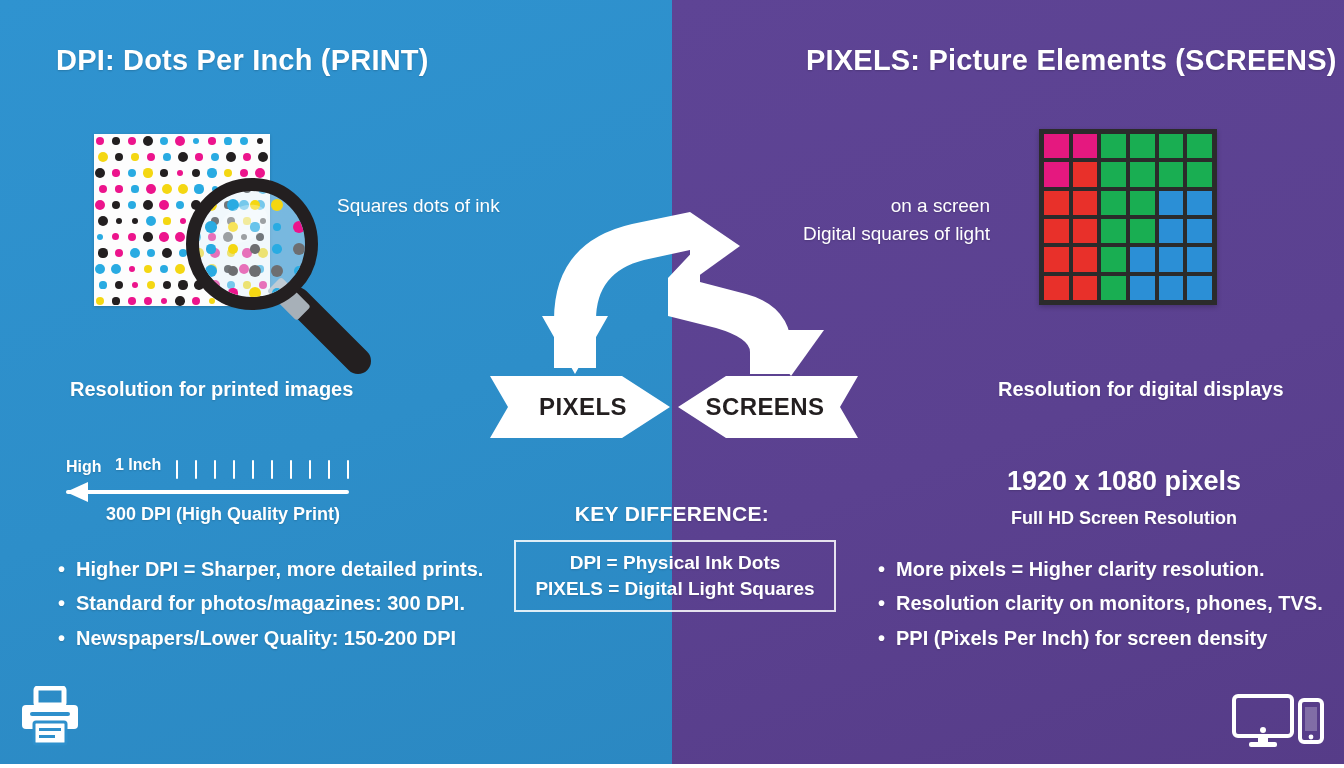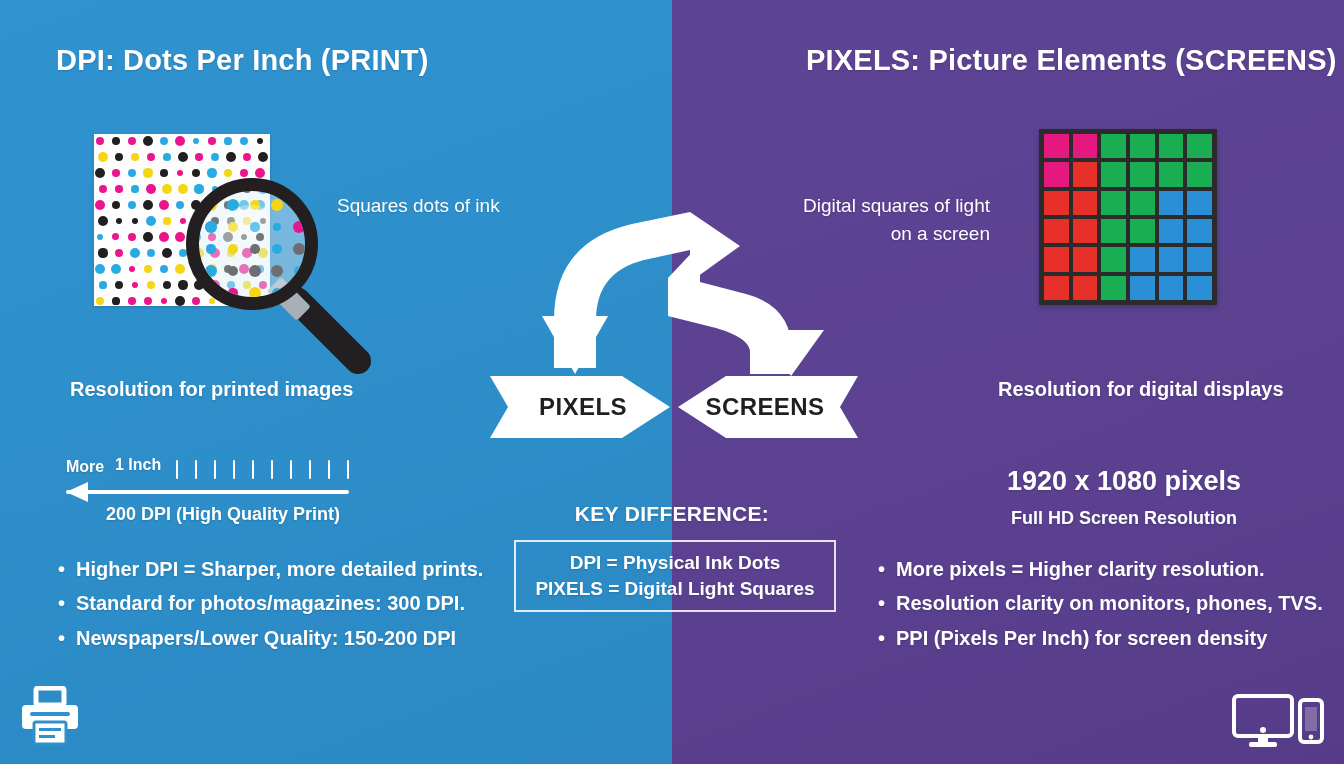--- a/index.html
+++ b/index.html
@@ -338,37 +338,37 @@
     </div>
   </div>
 
   <div class="caption l">
     <div>Squares dots of ink</div>
   </div>
 
   <div class="sub l">Resolution for printed images</div>
 
   <div class="ruler">
-    <div class="lbl a">More</div>
+    <div class="lbl a">High</div>
     <div class="lbl b">1 Inch</div>
     <div class="ticks" id="rulerTicks">
         <i style="left: 0px;"></i>
         <i style="left: 19px;"></i>
         <i style="left: 38px;"></i>
         <i style="left: 57px;"></i>
         <i style="left: 76px;"></i>
         <i style="left: 95px;"></i>
         <i style="left: 114px;"></i>
         <i style="left: 133px;"></i>
         <i style="left: 152px;"></i>
         <i style="left: 171px;"></i>
       </div>
     <div class="axis"></div>
     <div class="arrowhead"></div>
-    <div class="cap">200 DPI (High Quality Print)</div>
+    <div class="cap">300 DPI (High Quality Print)</div>
   </div>
 
   <div class="bullets l" id="leftBullets">
       <div><span class="b">•</span><span>Higher DPI = Sharper, more detailed prints.</span></div>
       <div><span class="b">•</span><span>Standard for photos/magazines: 300 DPI.</span></div>
       <div><span class="b">•</span><span>Newspapers/Lower Quality: 150-200 DPI</span></div>
     </div>
 
   <div class="pixgrid" id="pixGrid">
       <span style="background: rgb(229, 24, 127);"></span>
@@ -403,22 +403,22 @@
       <span style="background: rgb(43, 143, 214);"></span>
       <span style="background: rgb(232, 48, 42);"></span>
       <span style="background: rgb(232, 48, 42);"></span>
       <span style="background: rgb(25, 174, 82);"></span>
       <span style="background: rgb(43, 143, 214);"></span>
       <span style="background: rgb(43, 143, 214);"></span>
       <span style="background: rgb(43, 143, 214);"></span>
     </div>
 
   <div class="caption r">
+    <div>on a screen</div>
     <div>Digital squares of light</div>
-    <div>on a screen</div>
   </div>
 
   <div class="sub r">Resolution for digital displays</div>
 
   <div class="resline a">1920 x 1080 pixels</div>
   <div class="resline b">Full HD Screen Resolution</div>
 
   <div class="bullets r" id="rightBullets">
       <div><span class="b">•</span><span>More pixels = Higher clarity resolution.</span></div>
       <div><span class="b">•</span><span>Resolution clarity on monitors, phones, TVS.</span></div>

